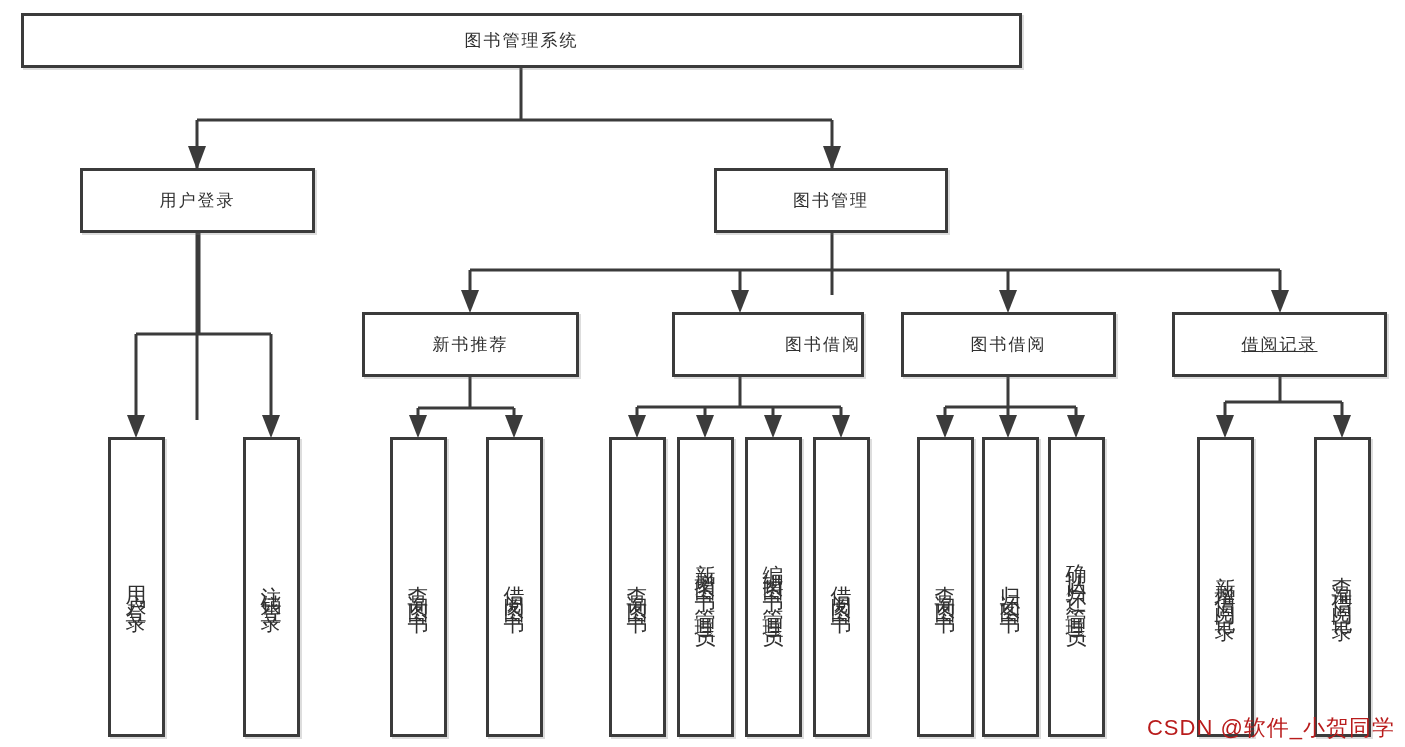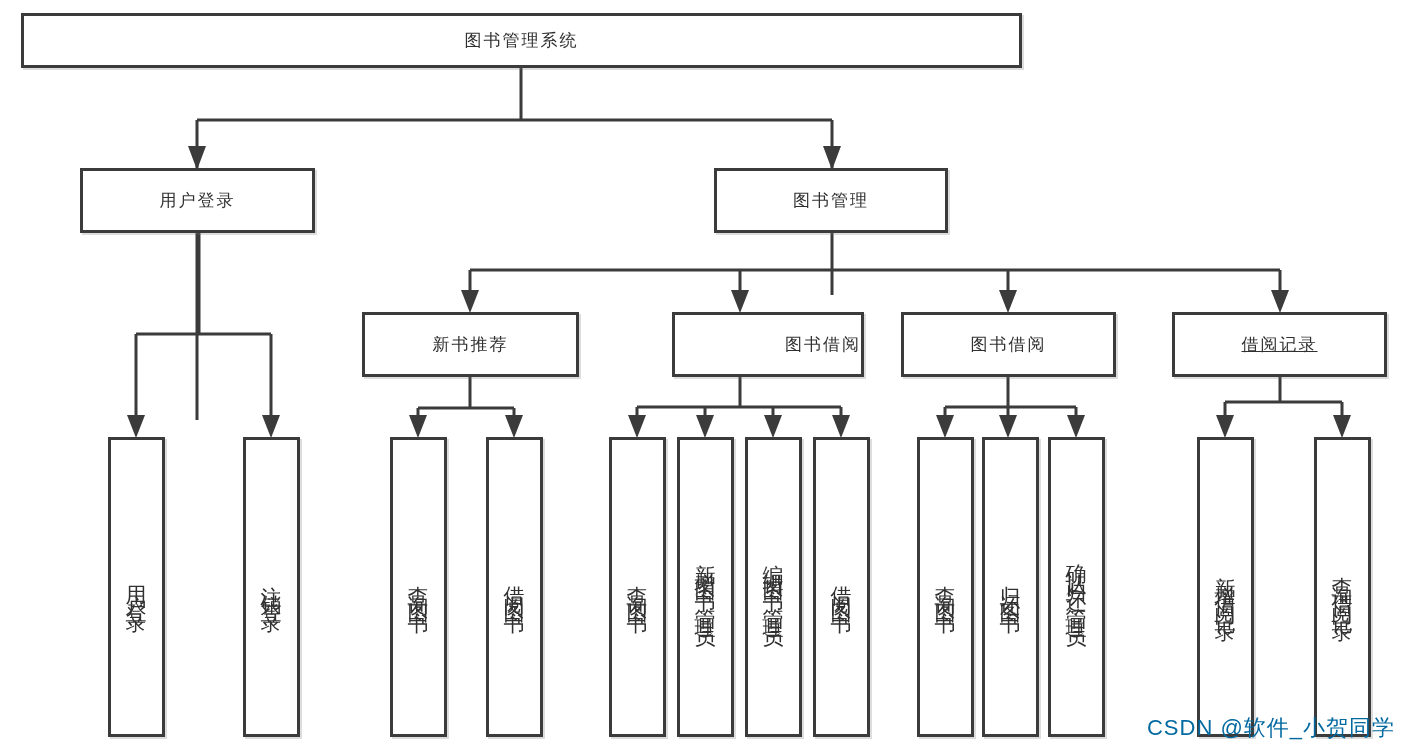--- a/index.html
+++ b/index.html
@@ -42,21 +42,21 @@
     writing-mode: vertical-rl;
     text-orientation: mixed;
     letter-spacing: 9px;
     line-height: 1;
     white-space: nowrap;
   }
   .watermark {
     position: absolute;
     right: 10px;
     bottom: 4px;
-    color: #0369a1;
+    color: #b91c1c;
     font-size: 22px;
     letter-spacing: 1px;
     pointer-events: none;
   }
 
   
   .n-root   { left: 21px;  top: 13px;  width: 1001px; height: 55px; }
   
   .n-login  { left: 80px;  top: 168px; width: 235px; height: 65px; }
   .n-mgmt   { left: 714px; top: 168px; width: 234px; height: 65px; }

